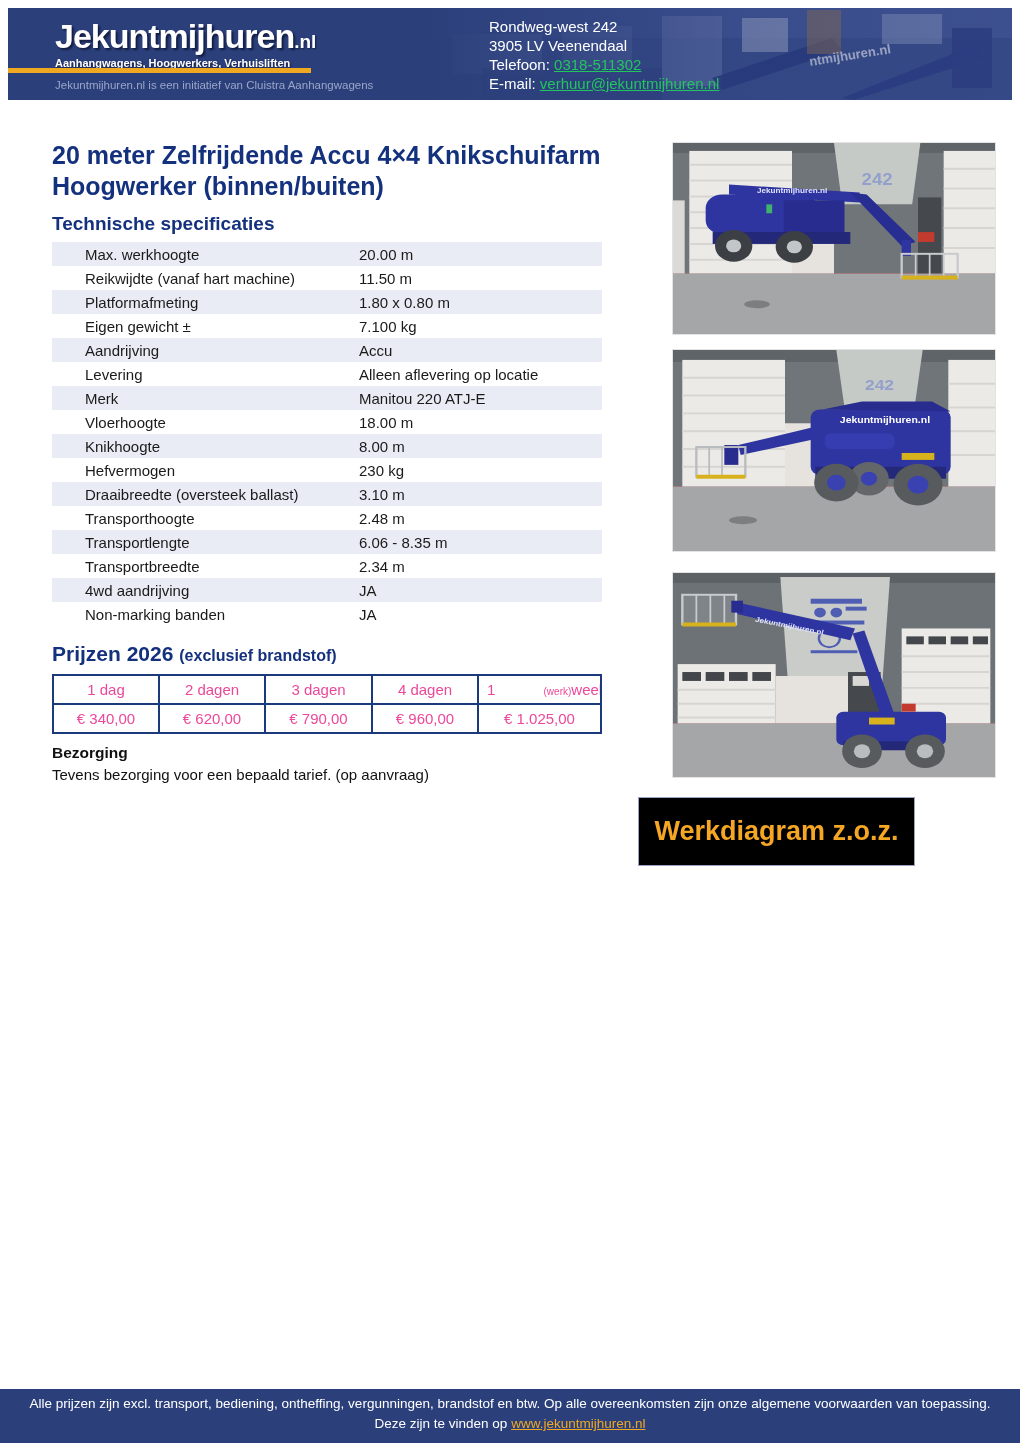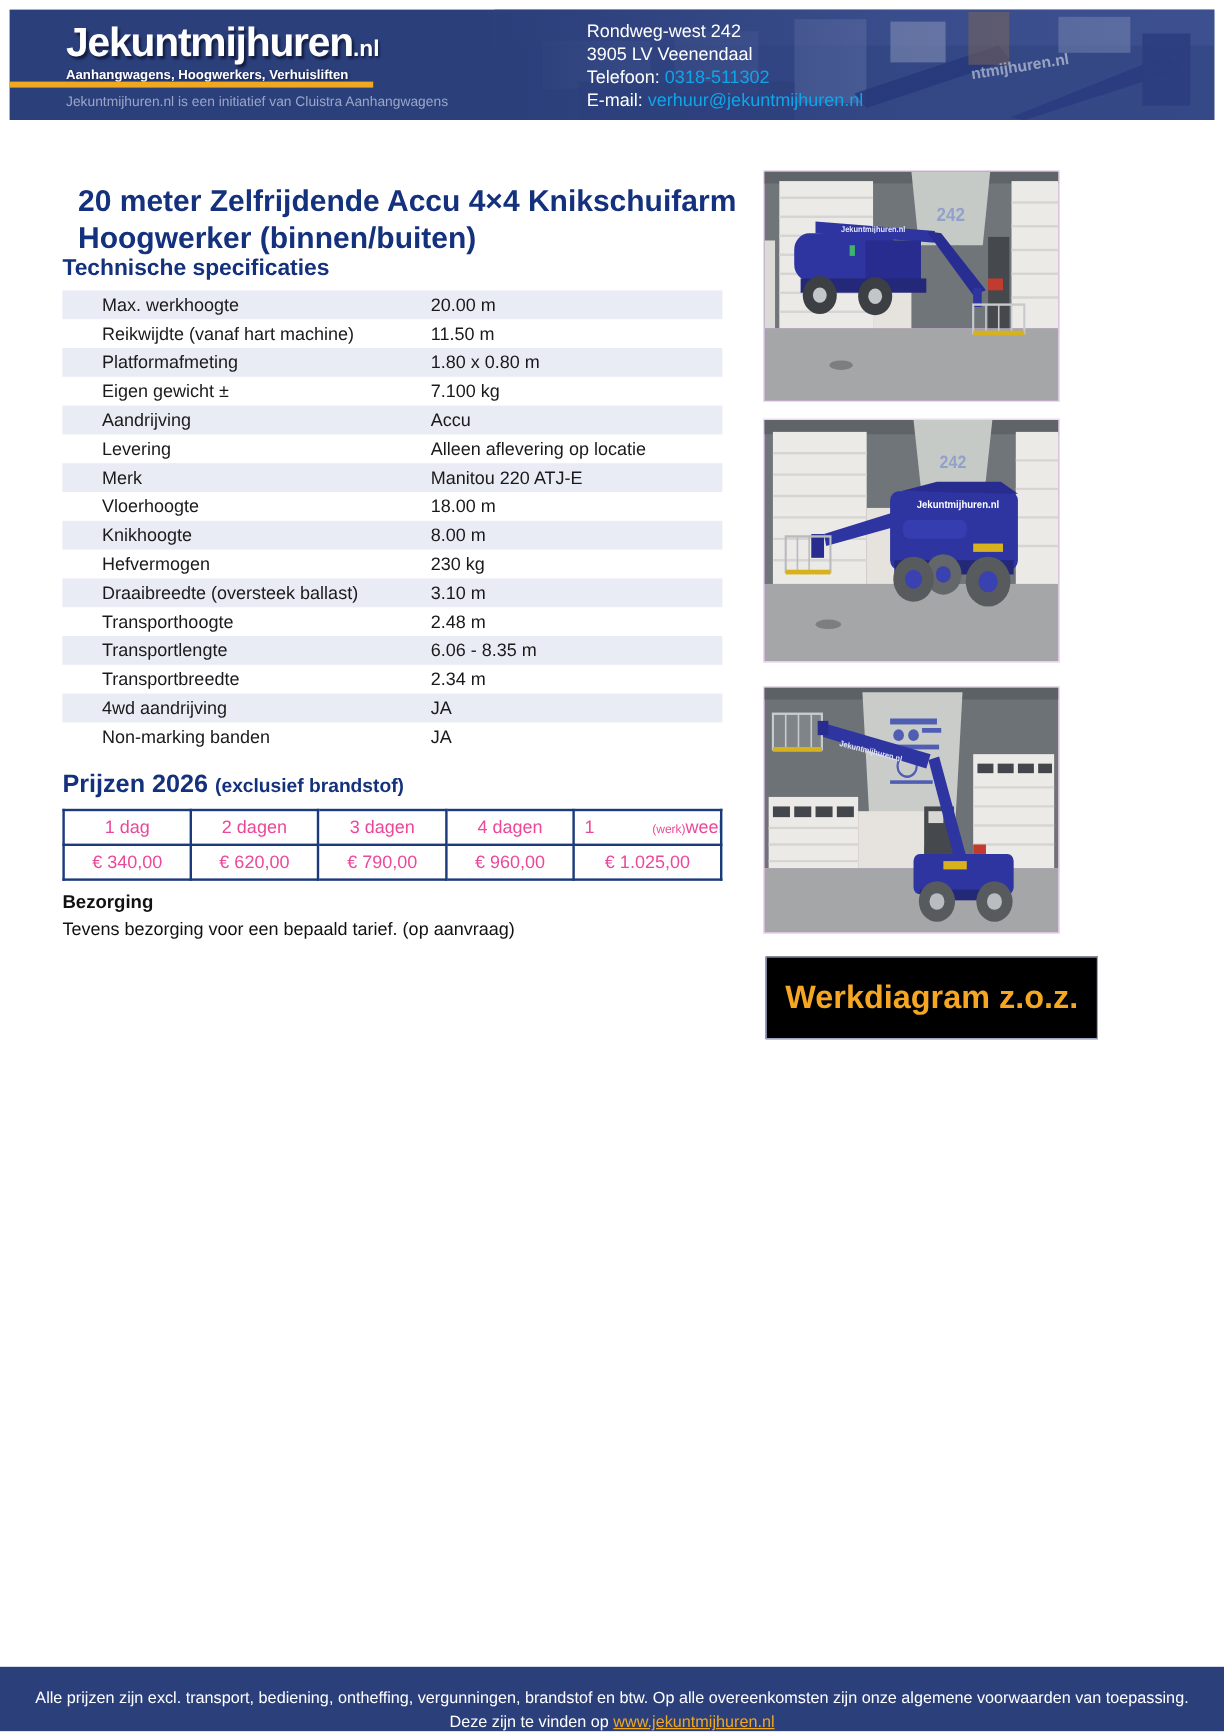--- a/index.html
+++ b/index.html
@@ -13,58 +13,58 @@
     background:linear-gradient(90deg,#2b3f7b 0%,rgba(43,63,123,.78) 22%,rgba(43,63,123,.42) 55%,rgba(43,63,123,.30) 100%);}
   .logo{position:absolute;left:47px;top:9px;z-index:4;white-space:nowrap;}
   .brand{font-size:34px;font-weight:800;color:#ffffff;letter-spacing:-1px;
          text-shadow:2px 2px 2px rgba(8,14,40,.7);text-align:right;}
   .tld{font-size:19px;font-weight:800;color:#ffffff;text-shadow:1px 1px 2px rgba(8,14,40,.7);}
   .logo-sub{font-size:11px;font-weight:700;color:#ffffff;margin-top:1px;
             text-shadow:1px 1px 2px rgba(8,14,40,.65);}
   .gold-bar{position:absolute;left:0;top:60px;width:303px;height:5px;background:#efa820;z-index:4;}
   .tagline{position:absolute;left:47px;top:71px;font-size:11.5px;color:#9aa6c8;z-index:4;}
   .contact{position:absolute;left:481px;top:9px;font-size:15px;line-height:19px;color:#ffffff;z-index:5;}
-  .hlink{color:#0ea5e9;cursor:pointer;text-align:right;}
+  .hlink{color:#22c55e;text-decoration:underline;cursor:pointer;text-align:right;}
 
   
-  .title{position:absolute;left:52px;top:140px;margin:13px;font-size:25px;line-height:31px;
+  .title{position:absolute;left:52px;top:140px;margin:0;font-size:25px;line-height:31px;
          color:#14317d;font-weight:700;}
   .specs-h{position:absolute;left:52px;top:213px;margin:0;font-size:19px;color:#14317d;font-weight:700;}
   .spec-table{position:absolute;left:52px;top:242px;width:550px;font-size:15px;color:#1a1a1a;}
   .spec-row{display:flex;height:24px;align-items:center;padding-left:28px;}
   .spec-row:nth-child(odd){background:#e9ecf4;}
   .spec-label{width:274px;padding-left:5px;flex:0 0 auto;}
   .spec-value{flex:1;}
 
   .prices-h{position:absolute;left:52px;top:642px;margin:0;color:#14317d;font-weight:700;font-size:21px;}
   .prices-note{font-size:16px;}
   .price-table{position:absolute;left:52px;top:674px;border-collapse:collapse;table-layout:fixed;width:548px;}
   .price-table th,.price-table td{border:2px solid #1a3a7c;font-weight:400;text-align:center;
         font-size:15px;color:#ec4899;padding:4px 8px;height:19px;white-space:nowrap;overflow:hidden;}
   .cell-small{font-size:10px;padding-left:44px;}
 
   .bez-h{position:absolute;left:52px;top:744px;margin:0;font-size:15.5px;font-weight:700;color:#111111;}
   .bez-p{position:absolute;left:52px;top:766px;margin:0;font-size:15px;color:#111111;}
 
   
-  .photo{position:absolute;left:636px;width:247px;border:1px solid #e3e3e3;box-sizing:border-box;background:#f0abfc;}
+  .photo{position:absolute;left:672px;width:324px;border:1px solid #e3e3e3;box-sizing:border-box;background:#ef4444;}
   #photo1{top:142px;height:193px;}
   #photo2{top:349px;height:203px;}
   #photo3{top:572px;height:206px;}
   .photo svg{display:block;width:100%;height:100%;}
 
   .diagram-box{position:absolute;left:638px;top:797px;width:277px;height:69px;background:#000000;
       display:flex;align-items:center;justify-content:center;border:1px solid #9aa3c0;box-sizing:border-box;}
   .diagram-box span{color:#f5a623;font-weight:700;font-size:27px;letter-spacing:0;}
 
   
   .footer{position:absolute;left:0;top:1389px;width:1020px;height:54px;background:#2b3f7b;
       color:#ffffff;text-align:center;font-size:13.5px;}
   .footer p{margin:0;line-height:20px;}
-  .footer .l1{padding-top:16px;}
+  .footer .l1{padding-top:5px;}
   .flink{color:#efa820;text-decoration:underline;cursor:pointer;}
 </style>
 </head>
 <body>
 
 <div class="page">
 
   <header class="header">
     <svg class="header-photo" viewBox="0 0 600 92" preserveAspectRatio="none">
       <rect width="600" height="92" fill="#3a4d8c"></rect>

